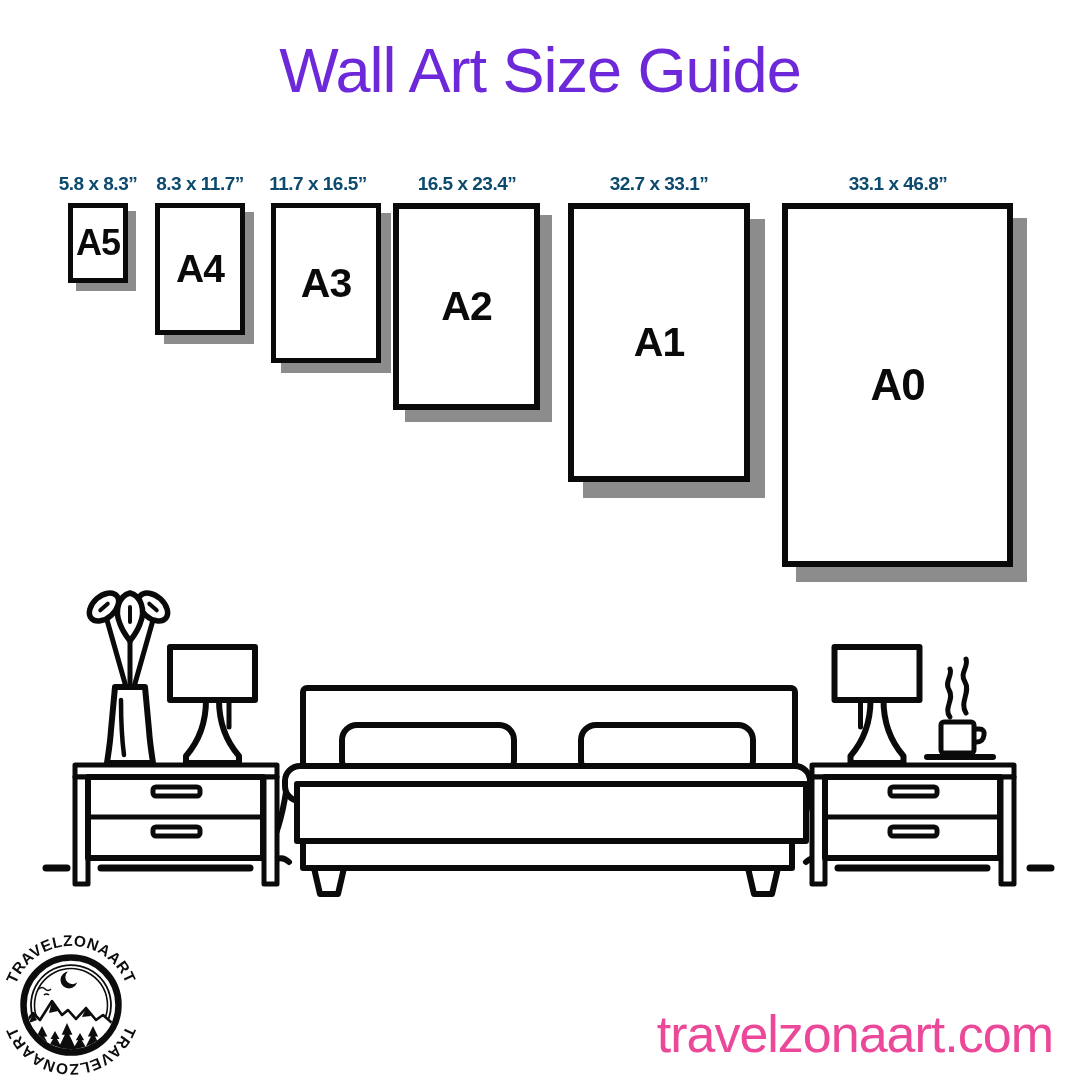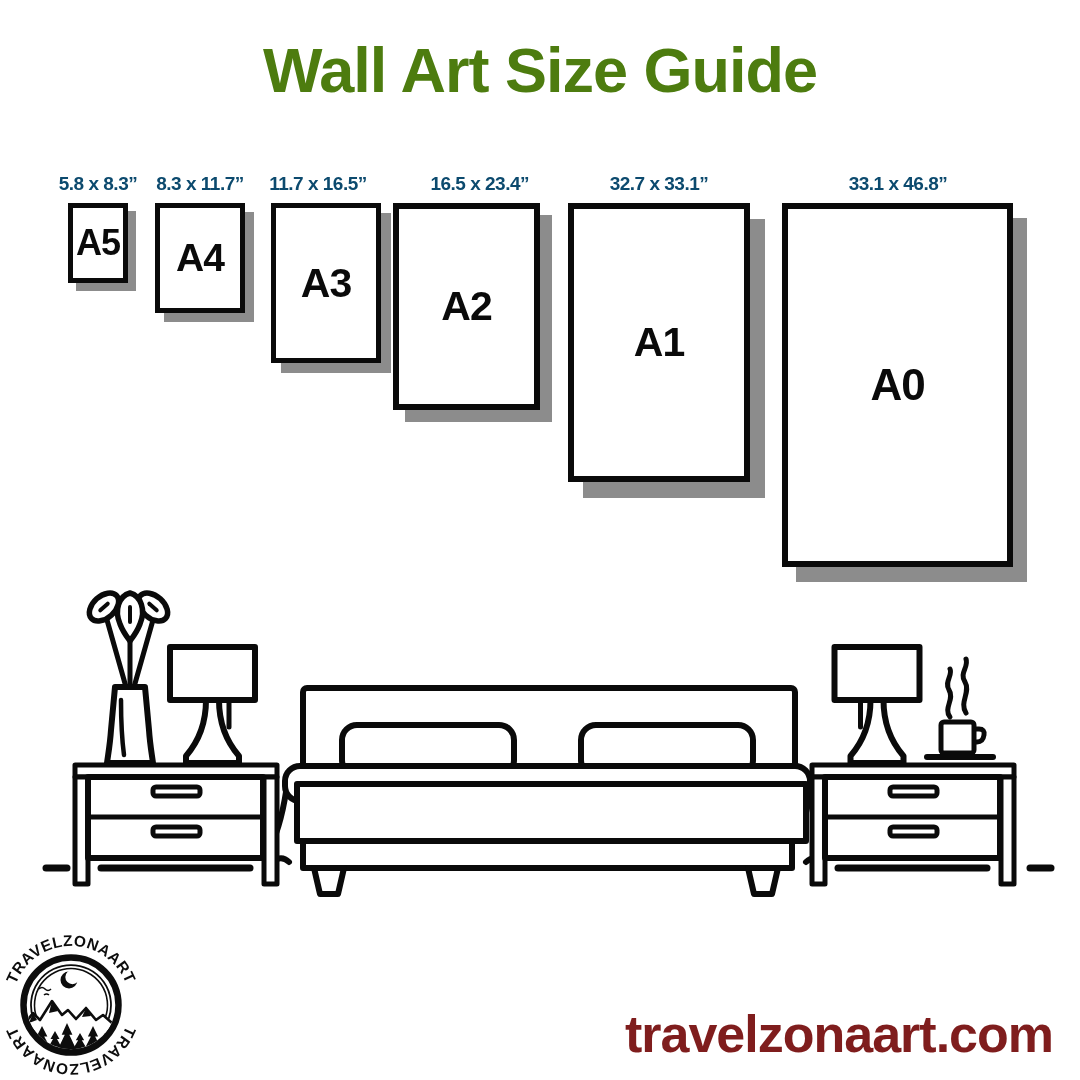--- a/index.html
+++ b/index.html
@@ -3,44 +3,44 @@
 <meta charset="utf-8">
 <style>
   html,body{margin:0;padding:0;background:#ffffff;}
   body{
     width:1080px;height:1080px;position:relative;overflow:hidden;
     font-family:"Liberation Sans","DejaVu Sans",sans-serif;color:#0d0d0d;
     -webkit-font-smoothing:antialiased;
   }
   .title{
     position:absolute;left:0;top:34px;width:1080px;text-align:center;
-    font-size:63px;font-weight:bold;letter-spacing:-1px;color:#4d7c0f;
+    font-size:63px;font-weight:normal;letter-spacing:-1px;color:#6d28d9;
   }
   .size-label{
     position:absolute;top:172px;height:24px;line-height:24px;width:160px;
     text-align:center;font-size:19px;font-weight:bold;letter-spacing:-0.5px;color:#0c4a6e;
   }
   .frame{
     position:absolute;top:203px;background:#ffffff;border:5px solid #0a0a0a;
     box-sizing:border-box;display:flex;align-items:center;justify-content:center;
     font-weight:bold;color:#0a0a0a;letter-spacing:-1px;
   }
   .f-a5{left:68px;width:60px;height:80px;box-shadow:8px 8px 0 #8c8c8c;font-size:36px;}
-  .f-a4{left:155px;width:90px;height:110px;box-shadow:9px 9px 0 #8c8c8c;font-size:39px;}
+  .f-a4{left:155px;width:90px;height:132px;box-shadow:9px 9px 0 #8c8c8c;font-size:39px;}
   .f-a3{left:271px;width:110px;height:160px;box-shadow:10px 10px 0 #8c8c8c;font-size:41px;}
   .f-a2{left:393px;width:147px;height:207px;border-width:6px;box-shadow:12px 12px 0 #8c8c8c;font-size:41px;text-align:right;}
   .f-a1{left:568px;width:182px;height:279px;border-width:6px;box-shadow:15px 16px 0 #8c8c8c;font-size:41px;}
   .f-a0{left:782px;width:231px;height:364px;border-width:6px;box-shadow:14px 15px 0 #8c8c8c;font-size:44px;}
   .l-a5{left:18px;} .l-a4{left:120px;} .l-a3{left:238px;}
-  .l-a2{left:369px;text-align:right;} .l-a1{left:579px;} .l-a0{left:818px;}
+  .l-a2{left:387px;} .l-a1{left:579px;} .l-a0{left:818px;}
   .scene{position:absolute;left:0;top:580px;width:1080px;height:330px;}
   .badge{position:absolute;left:-4px;top:930px;width:150px;height:150px;}
   .website{
-    position:absolute;right:27px;top:1004px;font-size:52px;font-weight:bold;
-    letter-spacing:-1px;color:#7f1d1d;
+    position:absolute;right:27px;top:1004px;font-size:52px;font-weight:normal;
+    letter-spacing:-1px;color:#ec4899;
   }
 </style>
 </head>
 <body>
 
 <div class="title">Wall Art Size Guide</div>
 
 <div class="size-label l-a5">5.8 x 8.3”</div>
 <div class="size-label l-a4">8.3 x 11.7”</div>
 <div class="size-label l-a3">11.7 x 16.5”</div>

